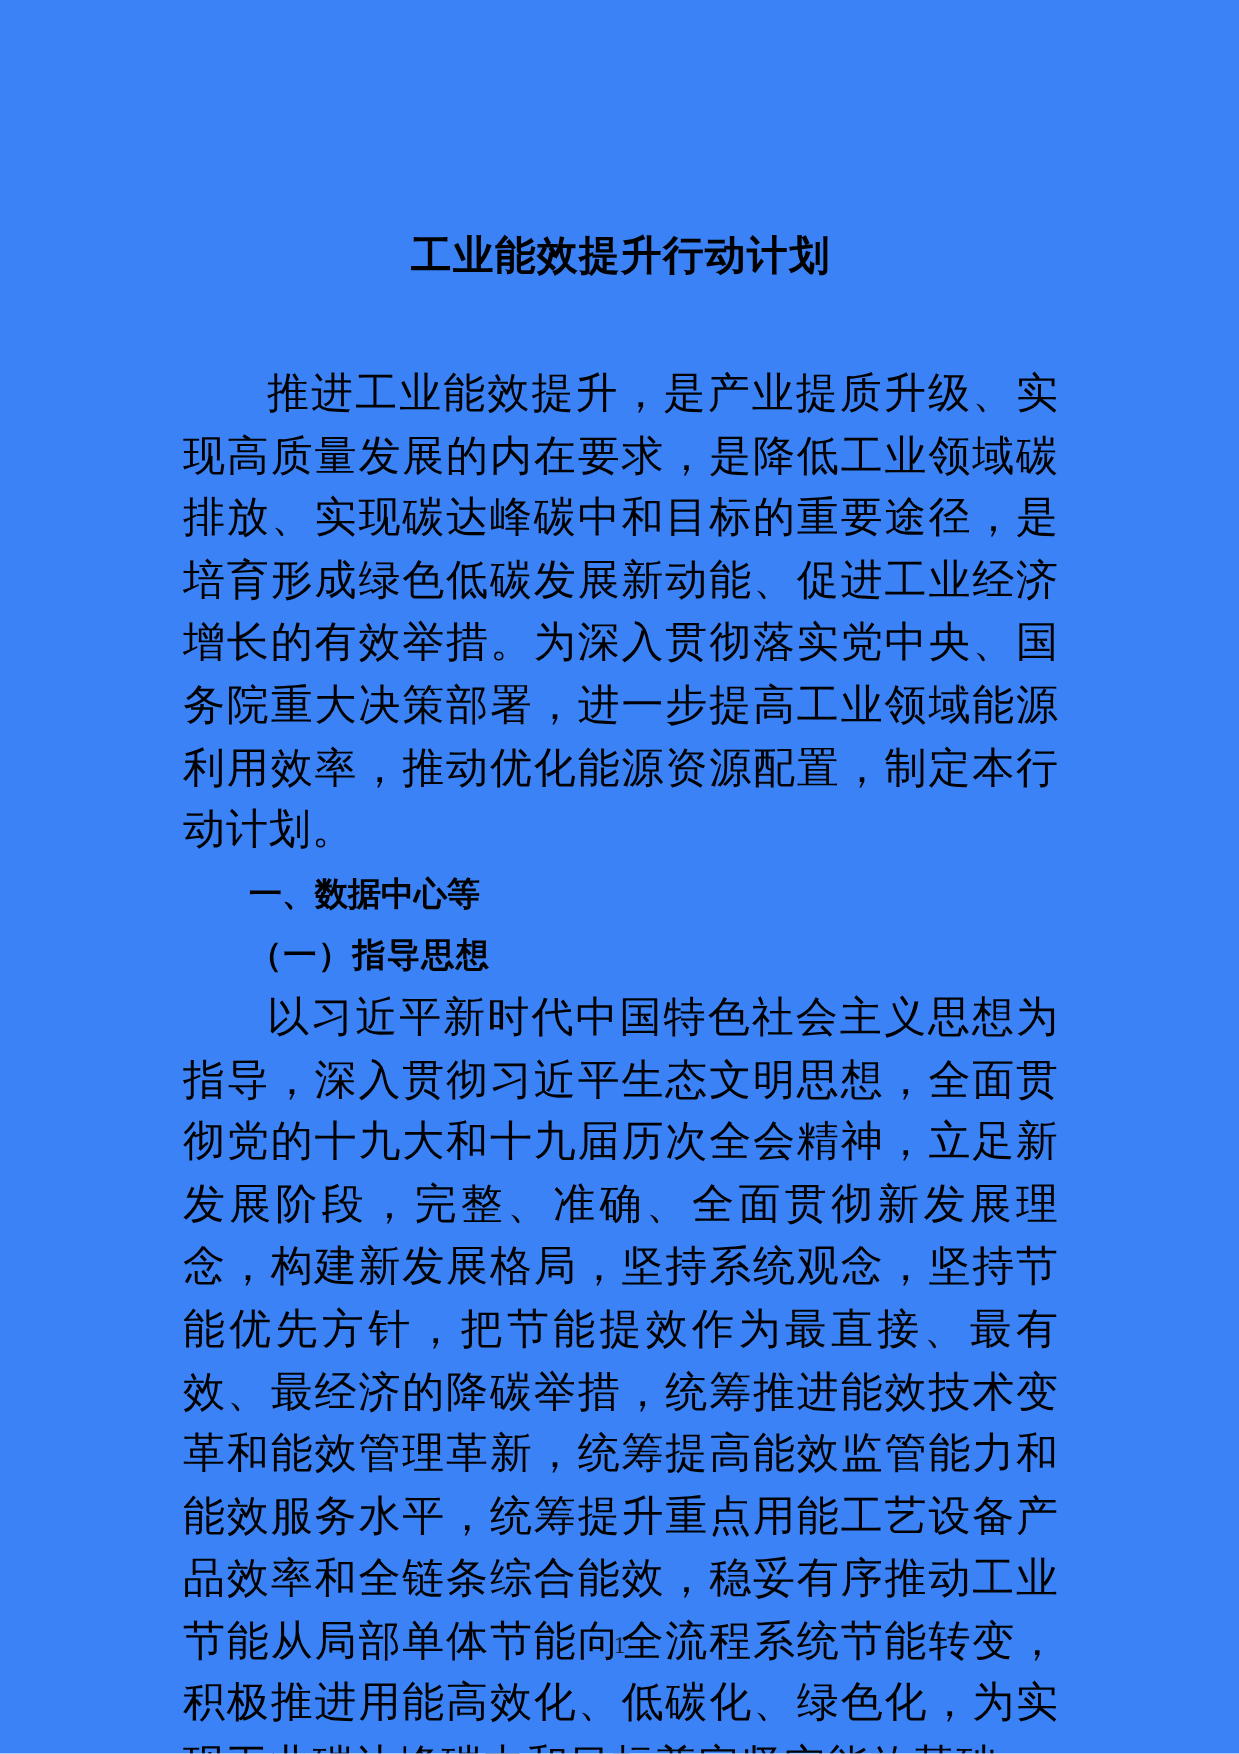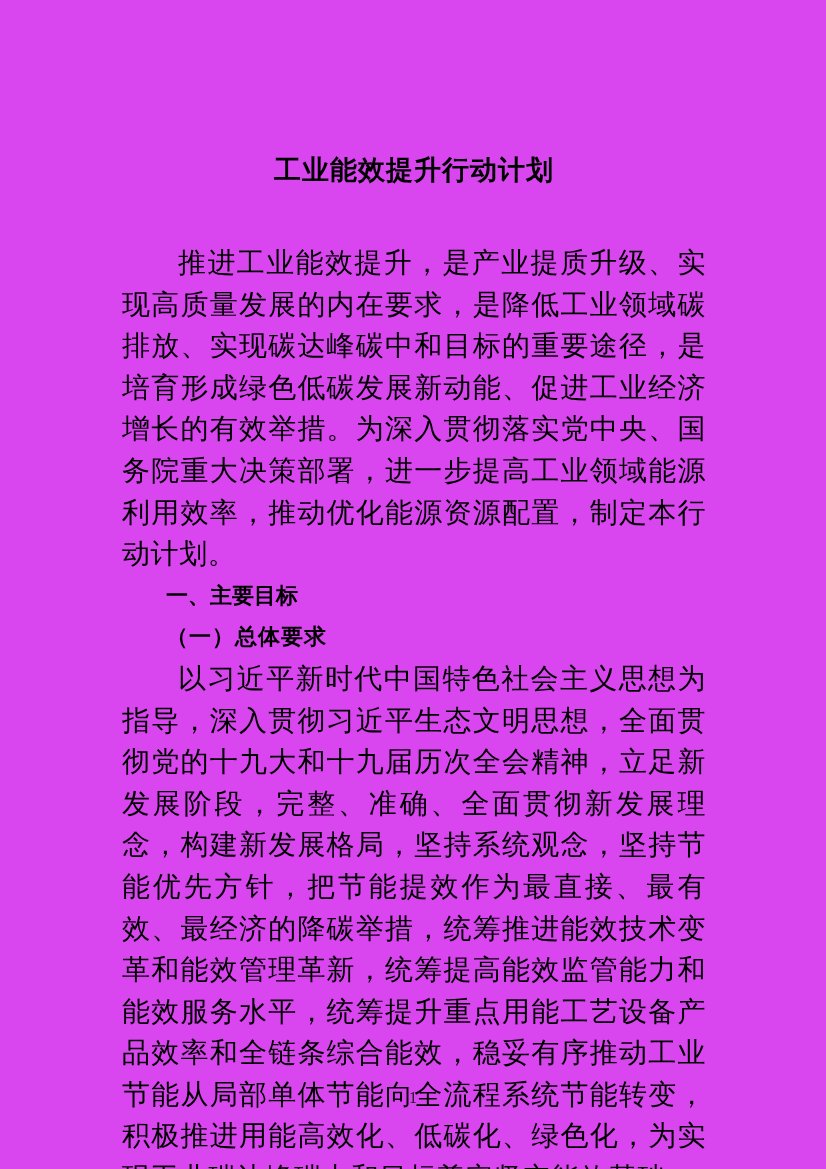--- a/index.html
+++ b/index.html
@@ -4,21 +4,21 @@
 <style>
   html, body {
     margin: 0;
     padding: 0;
     background: #ffffff;
   }
   .page {
     position: relative;
     width: 826px;
     height: 1169px;
-    background: #d946ef;
+    background: #3b82f6;
     color: #000000;
     font-family: "Liberation Serif", "DejaVu Serif", serif;
     overflow: hidden;
   }
   .content {
     position: absolute;
     left: 122px;
     top: 150px;
     width: 584px;
   }
@@ -71,23 +71,23 @@
 </style>
 </head>
 <body>
 
 <div class="page">
   <div class="content">
     <h1 class="doc-title">工业能效提升行动计划</h1>
 
     <p class="body-p">推进工业能效提升，是产业提质升级、实现高质量发展的内在要求，是降低工业领域碳排放、实现碳达峰碳中和目标的重要途径，是培育形成绿色低碳发展新动能、促进工业经济增长的有效举措。为深入贯彻落实党中央、国务院重大决策部署，进一步提高工业领域能源利用效率，推动优化能源资源配置，制定本行动计划。</p>
 
-    <h2 class="h-hei">一、主要目标</h2>
+    <h2 class="h-hei">一、数据中心等</h2>
 
-    <h3 class="h-kai">（一）总体要求</h3>
+    <h3 class="h-kai">（一）指导思想</h3>
 
     <p class="body-p">以习近平新时代中国特色社会主义思想为指导，深入贯彻习近平生态文明思想，全面贯彻党的十九大和十九届历次全会精神，立足新发展阶段，完整、准确、全面贯彻新发展理念，构建新发展格局，坚持系统观念，坚持节能优先方针，把节能提效作为最直接、最有效、最经济的降碳举措，统筹推进能效技术变革和能效管理革新，统筹提高能效监管能力和能效服务水平，统筹提升重点用能工艺设备产品效率和全链条综合能效，稳妥有序推动工业节能从局部单体节能向全流程系统节能转变，积极推进用能高效化、低碳化、绿色化，为实现工业碳达峰碳中和目标奠定坚实能效基础。</p>
 
     <h3 class="h-kai">（二）主要目标</h3>
 
   </div>
 
   <div class="page-number">1</div>
 </div>
 

